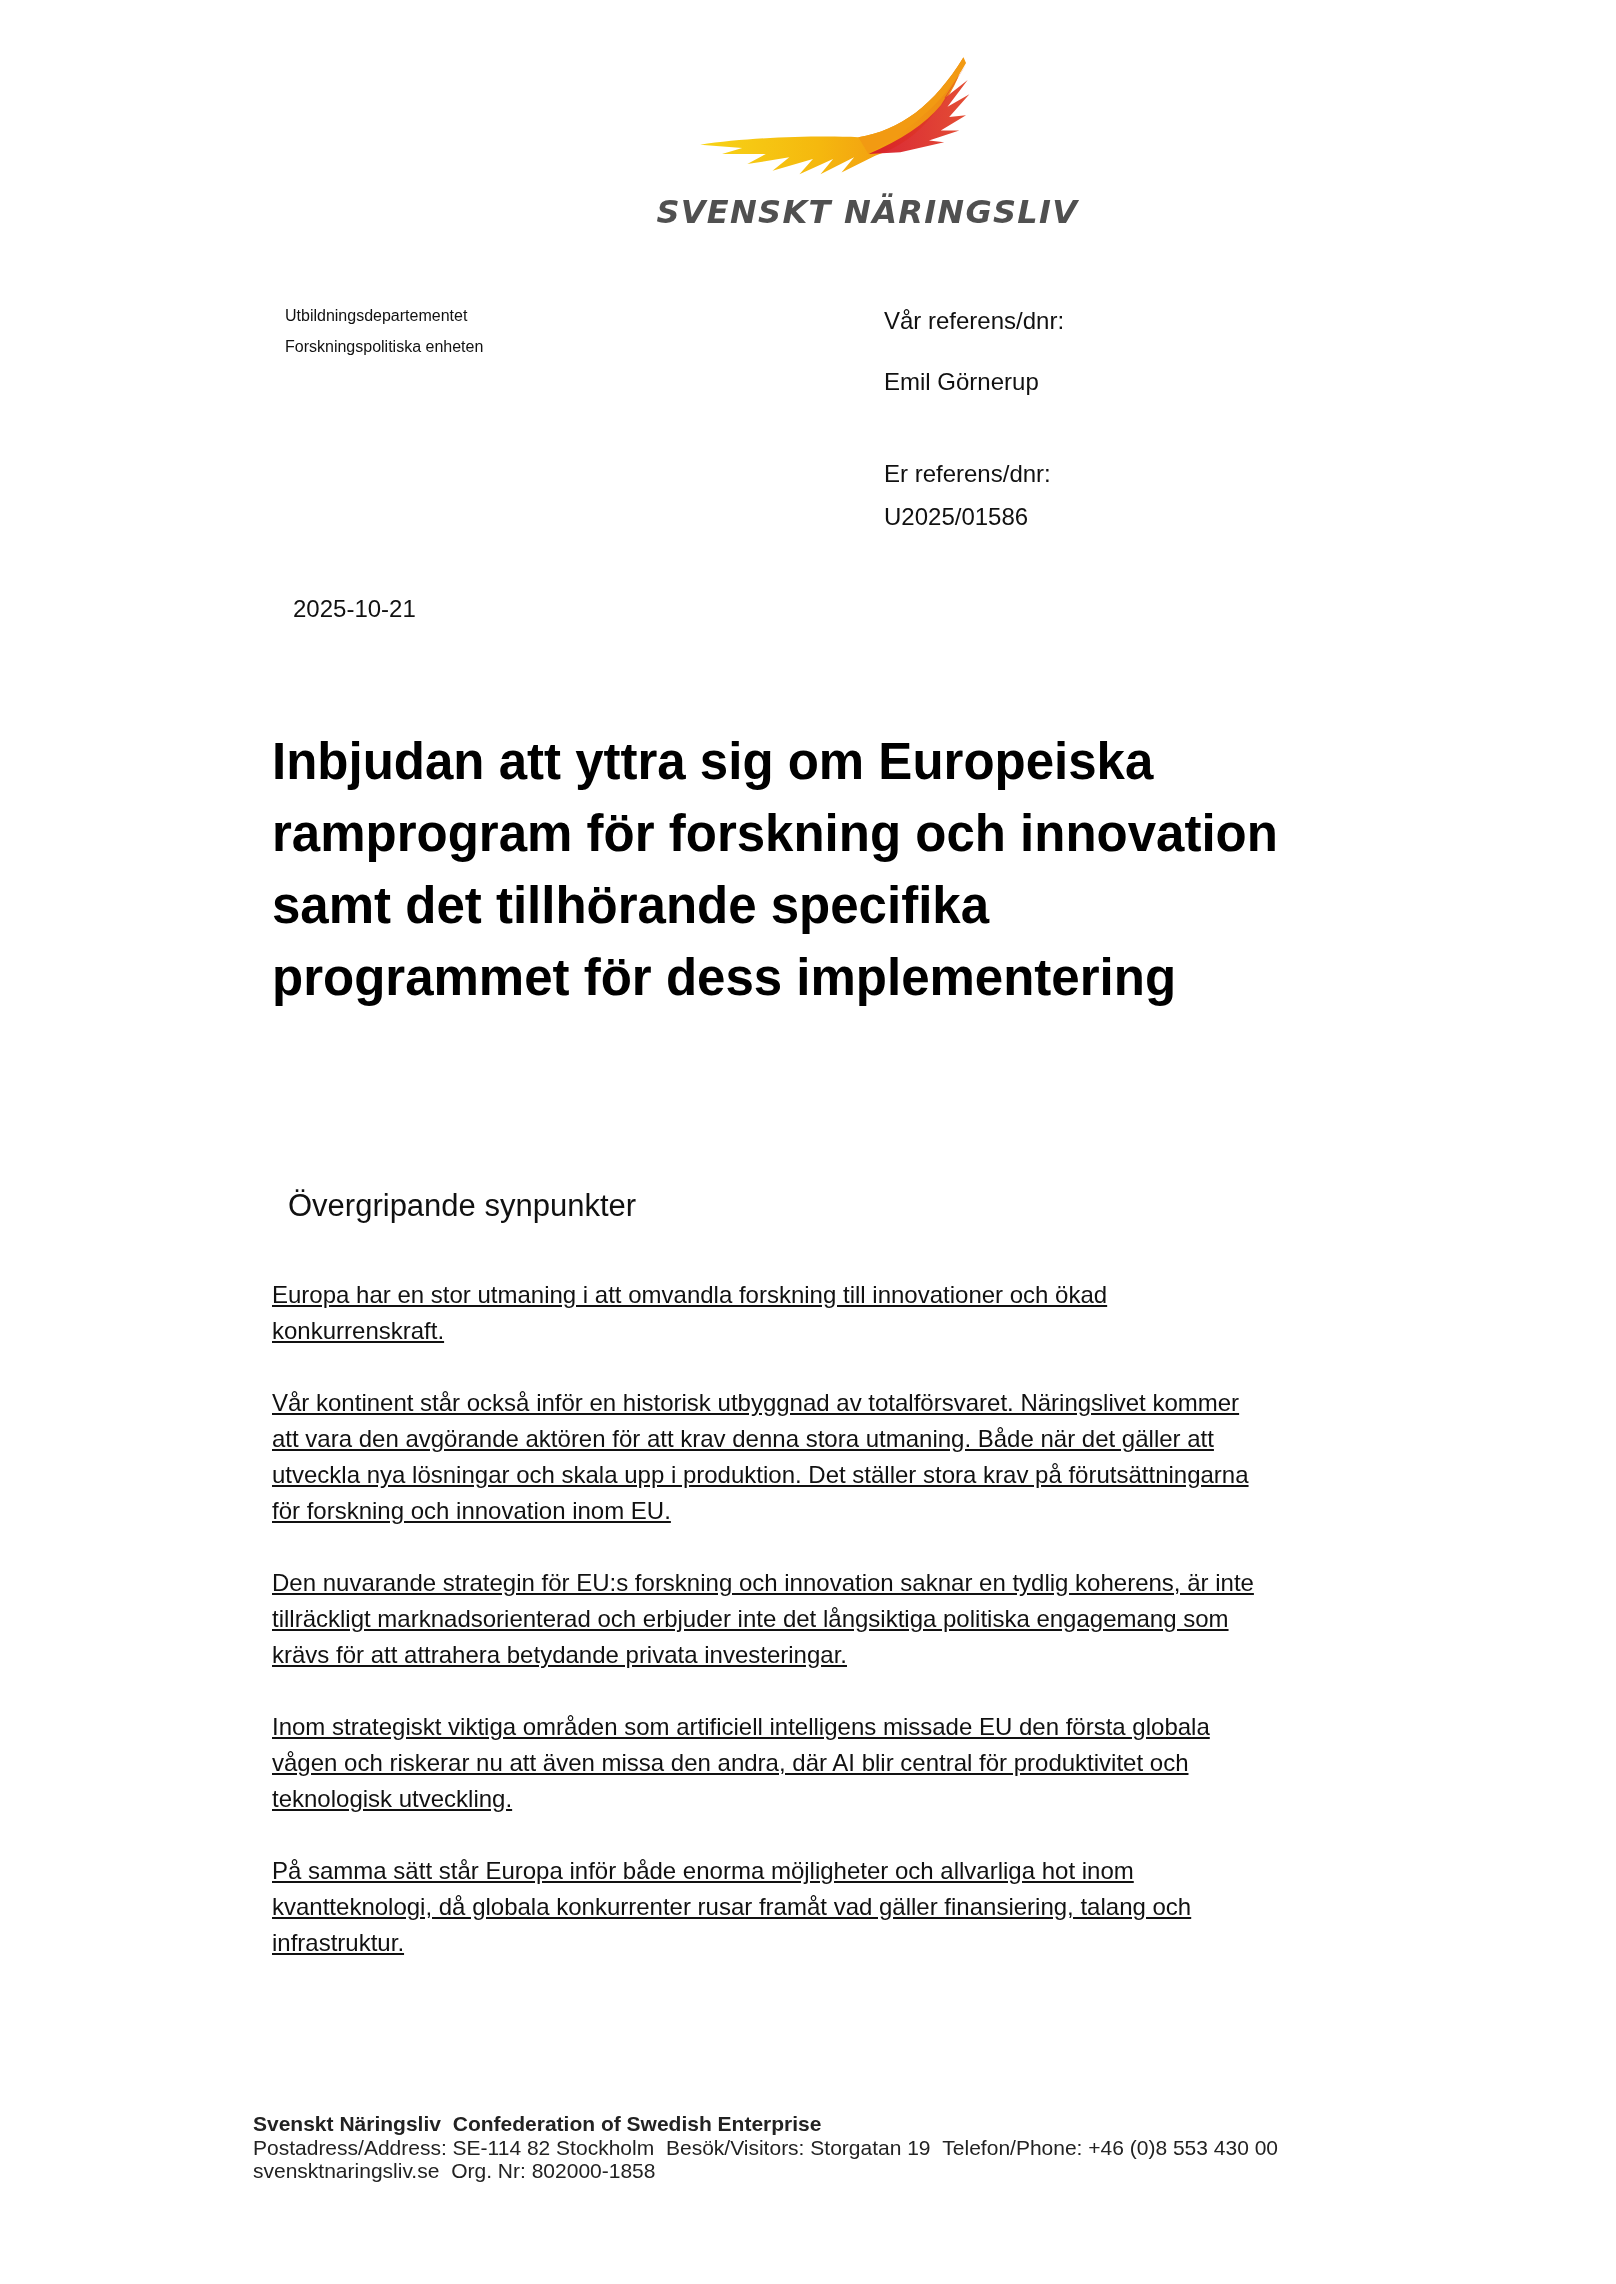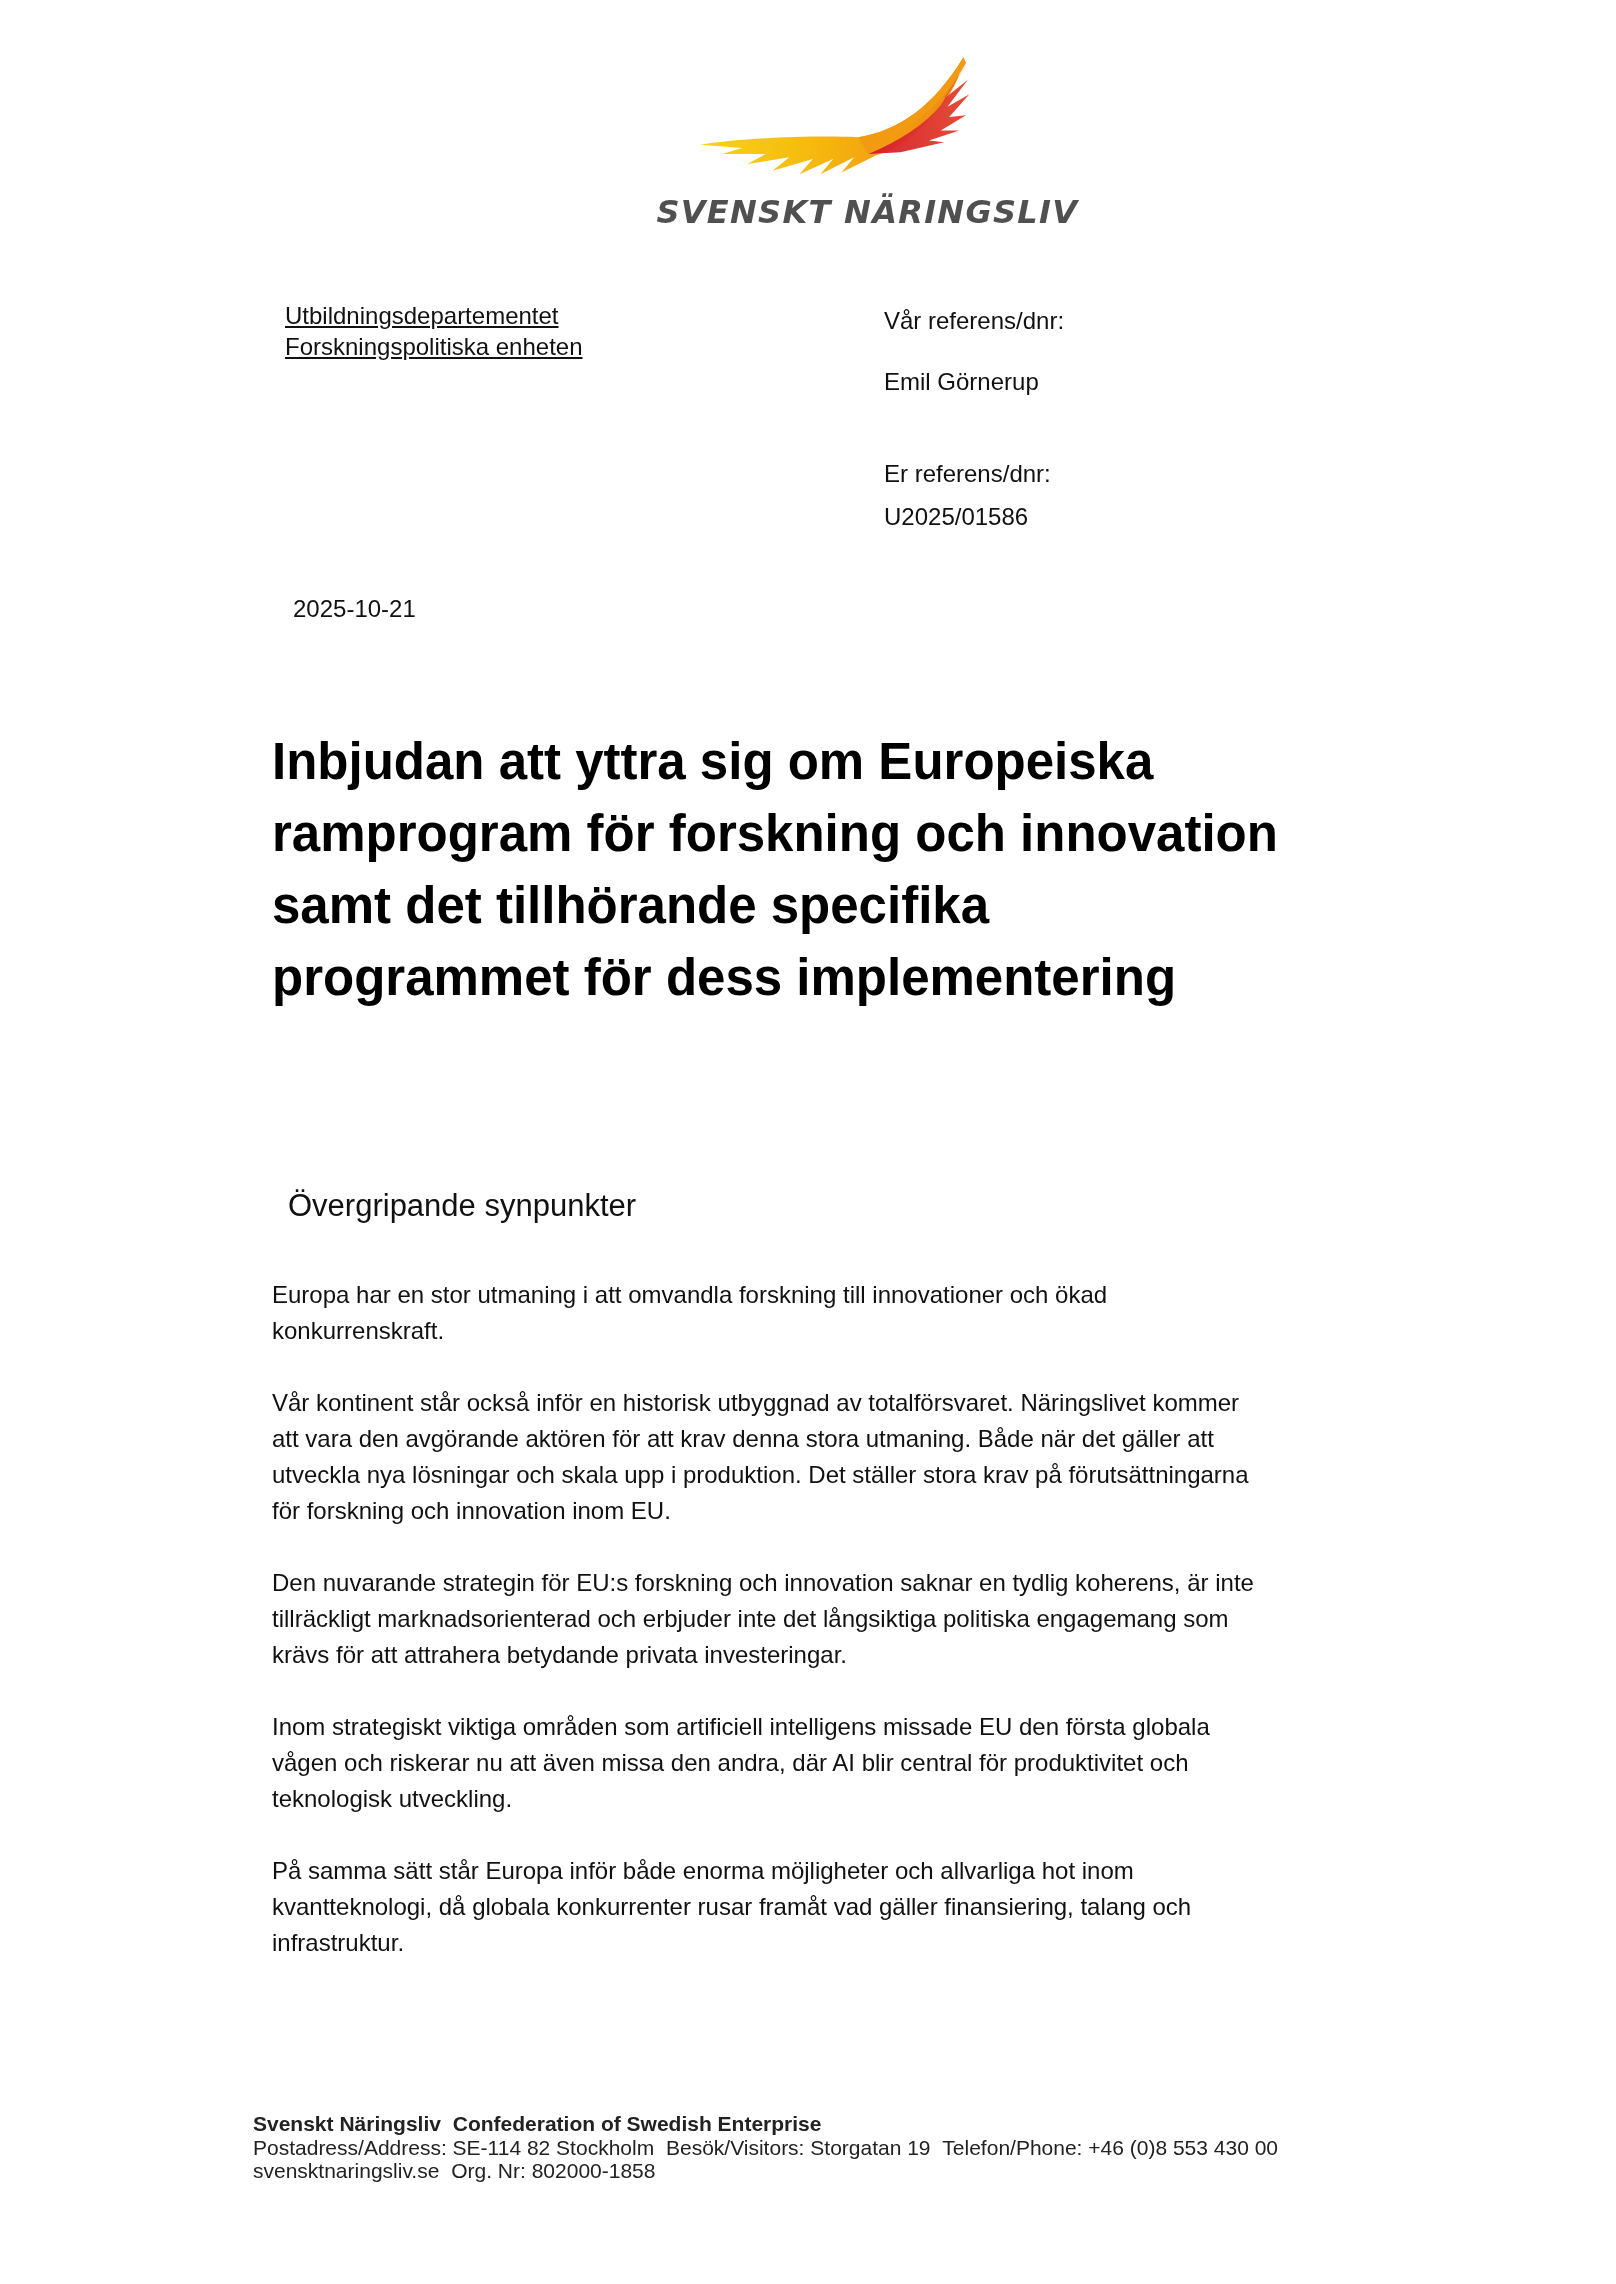--- a/index.html
+++ b/index.html
@@ -31,24 +31,23 @@
       font-family: "DejaVu Sans", sans-serif;
       font-weight: bold;
       font-style: italic;
       font-size: 32px;
       letter-spacing: 1.3px;
       color: #505050;
       white-space: nowrap;
       line-height: 1;
     }
     .addr-line {
-      font-size: 24px;
+      font-size: 16px;
       line-height: 31px;
       white-space: nowrap;
-      text-decoration: underline;
     }
     .recipient { left: 285px; top: 300px; }
     .ref-col { left: 844px; }
     .ref-item { position: absolute; left: 0; font-size: 24px; line-height: 29px; white-space: nowrap; }
     .date { left: 293px; top: 594px; font-size: 24px; line-height: 30px; }
     .title {
       left: 272px;
       top: 726px;
       width: 1179px;
       font-weight: bold;
@@ -66,20 +65,21 @@
     }
     .body-text {
       left: 272px;
       top: 1277px;
       width: 1145px;
     }
     .para {
       font-size: 24px;
       line-height: 36px;
       margin: 0 0 36px 0;
+      text-decoration: underline;
     }
     .para div { white-space: nowrap; }
     .footer {
       left: 253px;
       top: 2112px;
       width: 1142px;
       font-size: 21px;
       line-height: 23.6px;
       color: #222222;
     }

